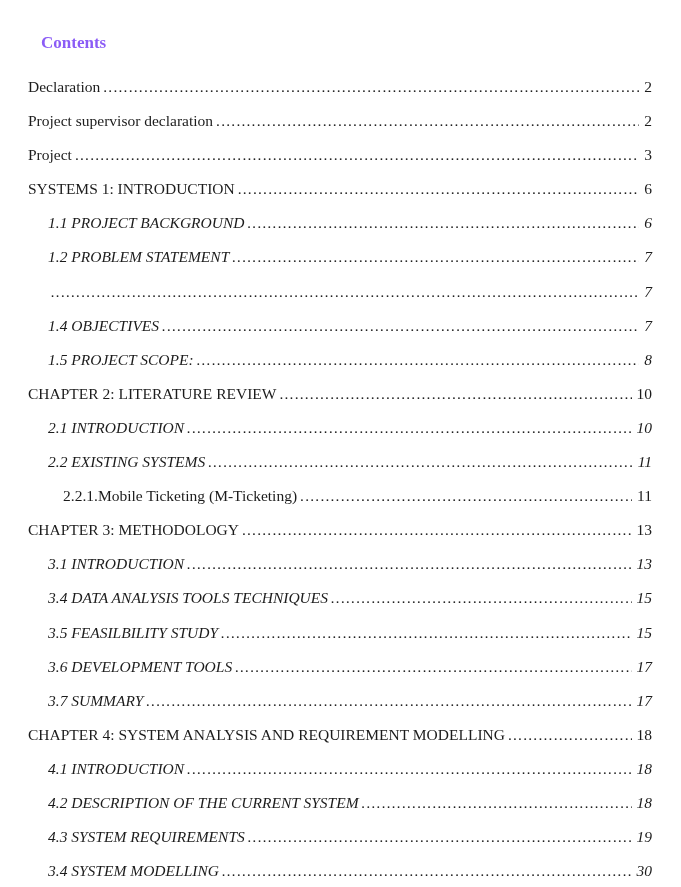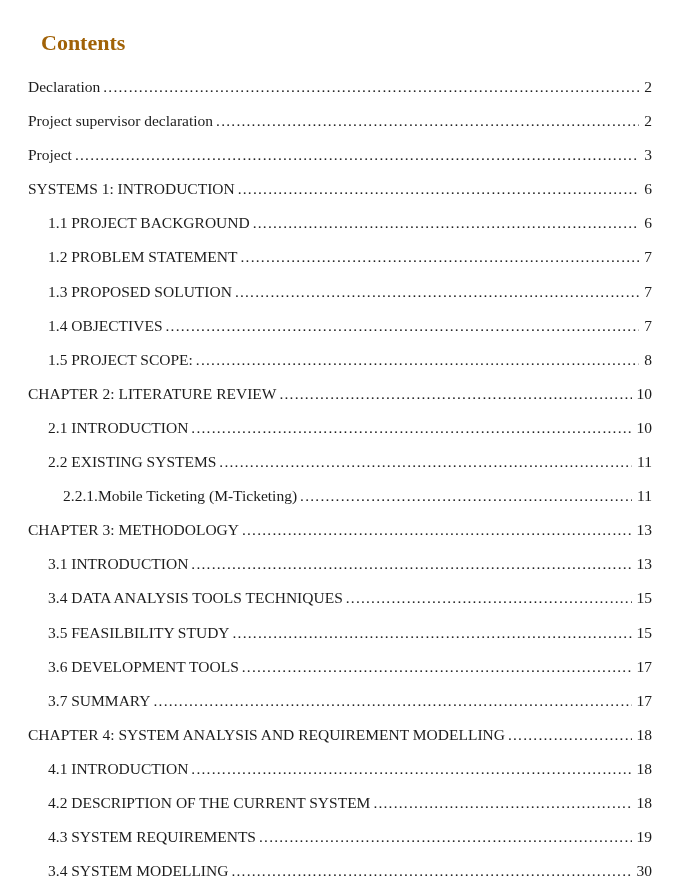--- a/index.html
+++ b/index.html
@@ -12,38 +12,38 @@
     width: 681px;
     height: 887px;
     background: #ffffff;
     box-sizing: border-box;
     padding: 30px 29px 0 28px;
     font-family: "Liberation Serif", "DejaVu Serif", serif;
     color: #1c1c1c;
     overflow: hidden;
   }
   .contents-heading {
-    font-size: 22px;
+    font-size: 17px;
     font-weight: bold;
     line-height: 26px;
     margin: 0 0 0 13px;
-    color: #a16207;
+    color: #8b5cf6;
   }
   .toc-list {
     margin-top: 14px;
   }
   .toc-row {
     display: flex;
     align-items: baseline;
     height: 34.1px;
     line-height: 34.1px;
     font-size: 15.5px;
     white-space: nowrap;
   }
-  .toc-row.level-2 { padding-left: 20px; }
+  .toc-row.level-2 { padding-left: 20px; font-style: italic; }
   .toc-row.level-3 { padding-left: 35px; }
   .toc-label {
     flex: 0 0 auto;
   }
   .toc-dots {
     flex: 1 1 auto;
     overflow: hidden;
     margin: 0 2px 0 3px;
     min-width: 0;
   }
@@ -94,21 +94,20 @@
     <span class="toc-page">6</span>
   </div>
 
   <div class="toc-row level-2">
     <span class="toc-label">1.2 PROBLEM STATEMENT</span>
     <span class="toc-dots"></span>
     <span class="toc-page">7</span>
   </div>
 
   <div class="toc-row level-2">
-    <span class="toc-label">1.3 PROPOSED SOLUTION</span>
     <span class="toc-dots"></span>
     <span class="toc-page">7</span>
   </div>
 
   <div class="toc-row level-2">
     <span class="toc-label">1.4 OBJECTIVES</span>
     <span class="toc-dots"></span>
     <span class="toc-page">7</span>
   </div>
 

